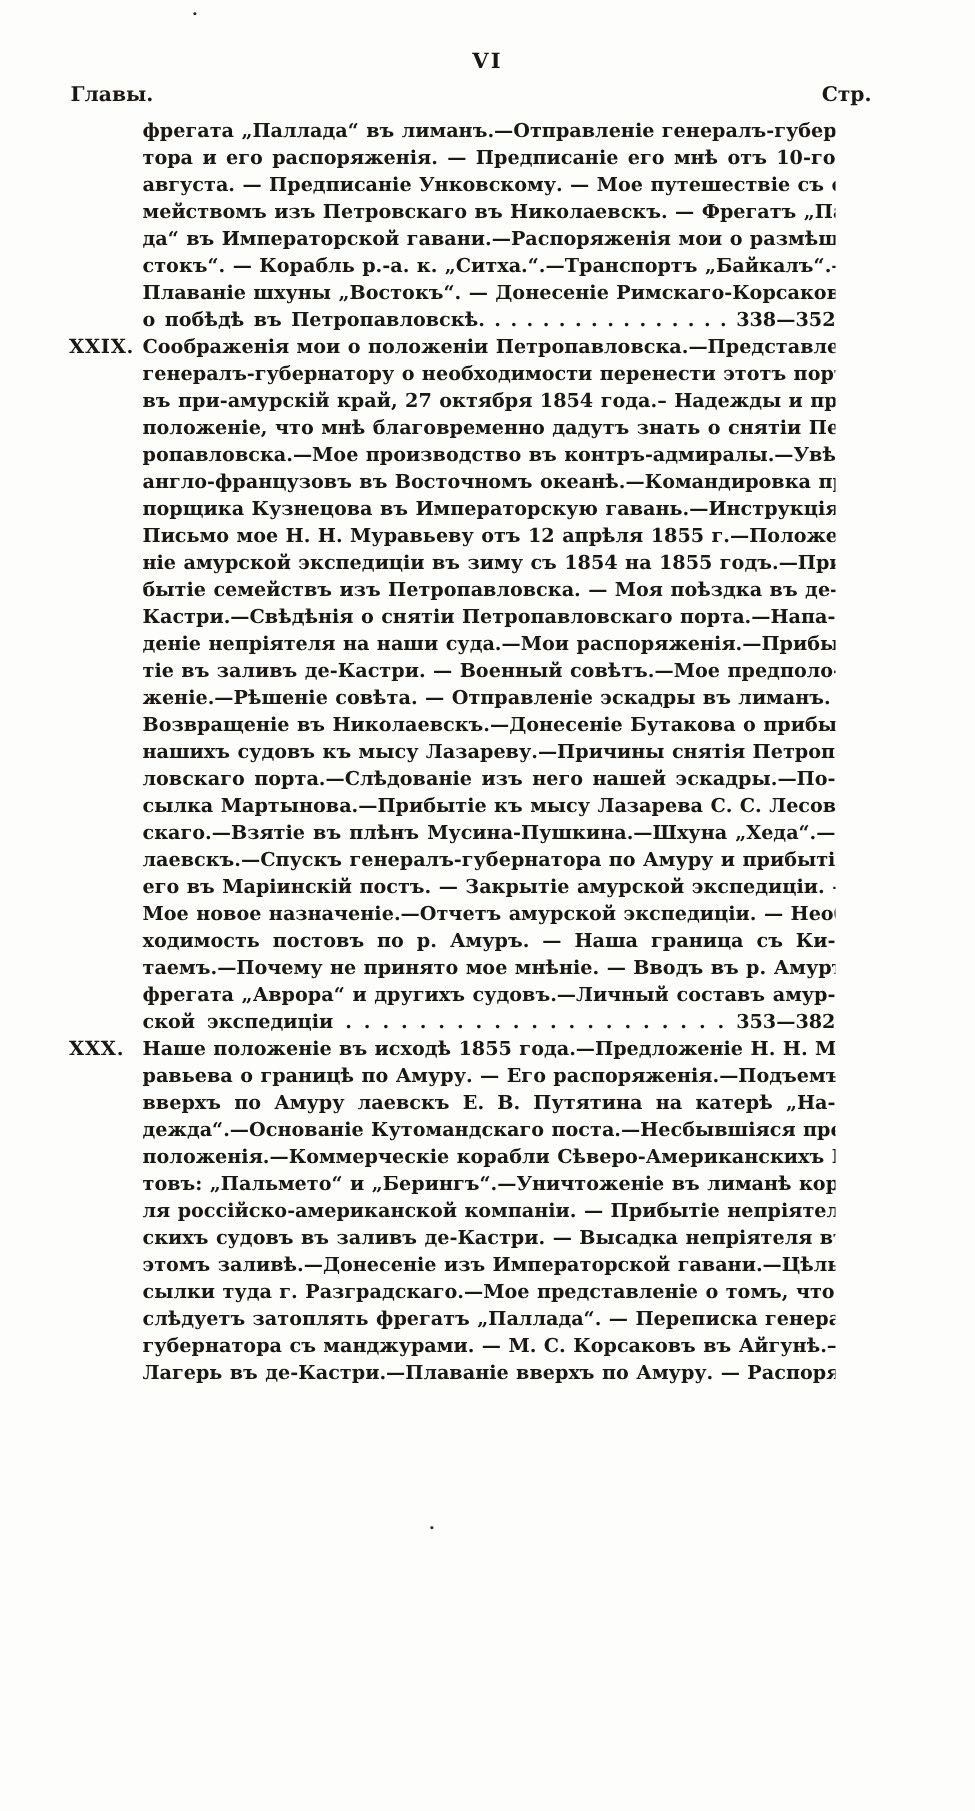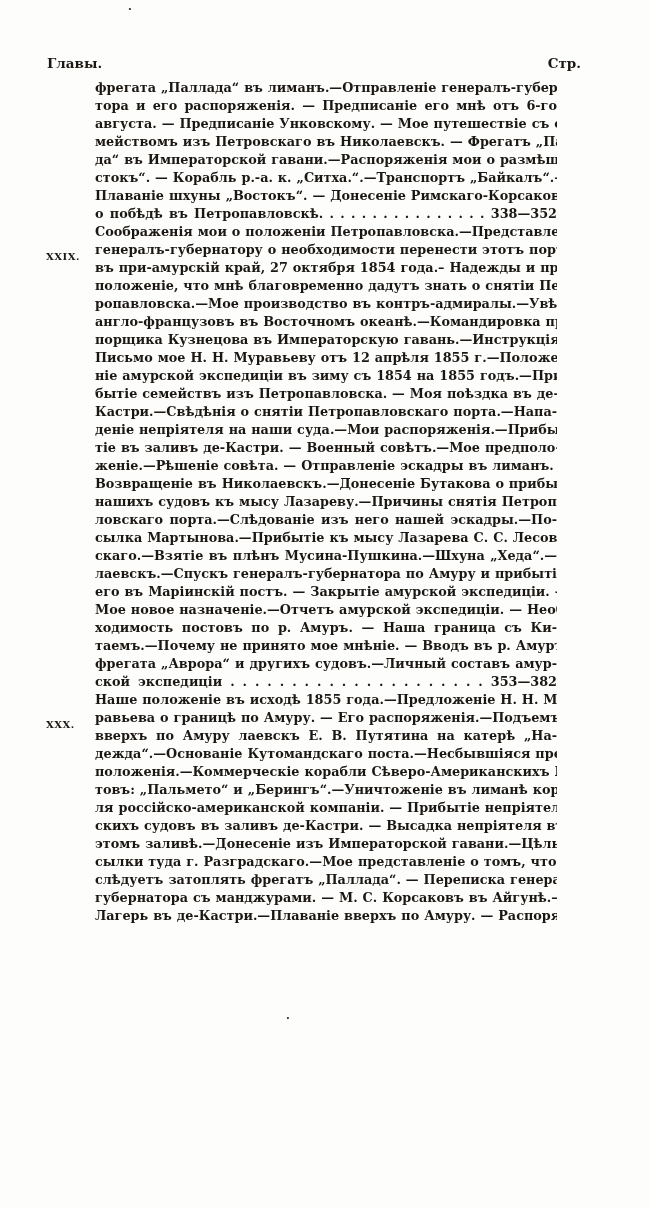--- a/index.html
+++ b/index.html
@@ -38,24 +38,23 @@
   }
   .toc {
     position: absolute;
     top: 79px; left: 95px;
     width: 462px;
   }
   .entry { position: relative; }
   .chapnum {
     position: absolute;
     left: -49px; top: 1px;
-    font-size: 10px;
+    font-size: 13px;
     letter-spacing: 0.5px;
     white-space: nowrap;
-    margin-top: 27px;
   }
   .line {
     font-size: 12.8px;
     line-height: 18px;
     height: 18px;
     white-space: nowrap;
     text-align: justify;
     text-align-last: justify;
     word-spacing: 0.5px;
     overflow: hidden;
@@ -65,28 +64,29 @@
     left: 286px; top: 1009px;
     font-size: 11px;
     color: #2a2520;
   }
 </style>
 </head>
 <body>
 
 <div class="page">
   <div class="top-mark">.</div>
+  <div class="folio">VI</div>
   <div class="col-headers">
     <span>Главы.</span>
     <span>Стр.</span>
   </div>
   <div class="toc" id="toc">
       <div class="entry">
         <div class="line">фрегата „Паллада“ въ лиманъ.—Отправленіе генералъ-губерна-</div>
-        <div class="line">тора и его распоряженія. — Предписаніе его мнѣ отъ 6-го</div>
+        <div class="line">тора и его распоряженія. — Предписаніе его мнѣ отъ 10-го</div>
         <div class="line">августа. — Предписаніе Унковскому. — Мое путешествіе съ се-</div>
         <div class="line">мействомъ изъ Петровскаго въ Николаевскъ. — Фрегатъ „Палла-</div>
         <div class="line">да“ въ Императорской гавани.—Распоряженія мои о размѣще-</div>
         <div class="line">стокъ“. — Корабль р.-а. к. „Ситха.“.—Транспортъ „Байкалъ“.—</div>
         <div class="line">Плаваніе шхуны „Востокъ“. — Донесеніе Римскаго-Корсакова</div>
         <div class="line">о побѣдѣ въ Петропавловскѣ. . . . . . . . . . . . . . . . 338—352</div>
       </div>
       <div class="entry">
         <span class="chapnum">XXIX.</span>
         <div class="line">Соображенія мои о положеніи Петропавловска.—Представленіе</div>

